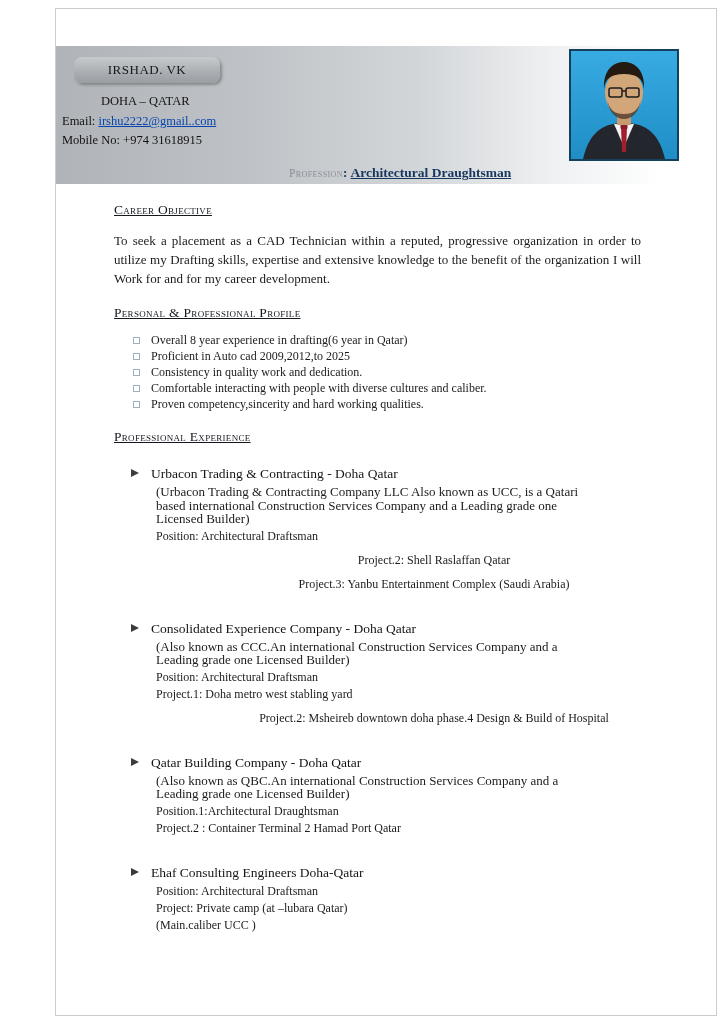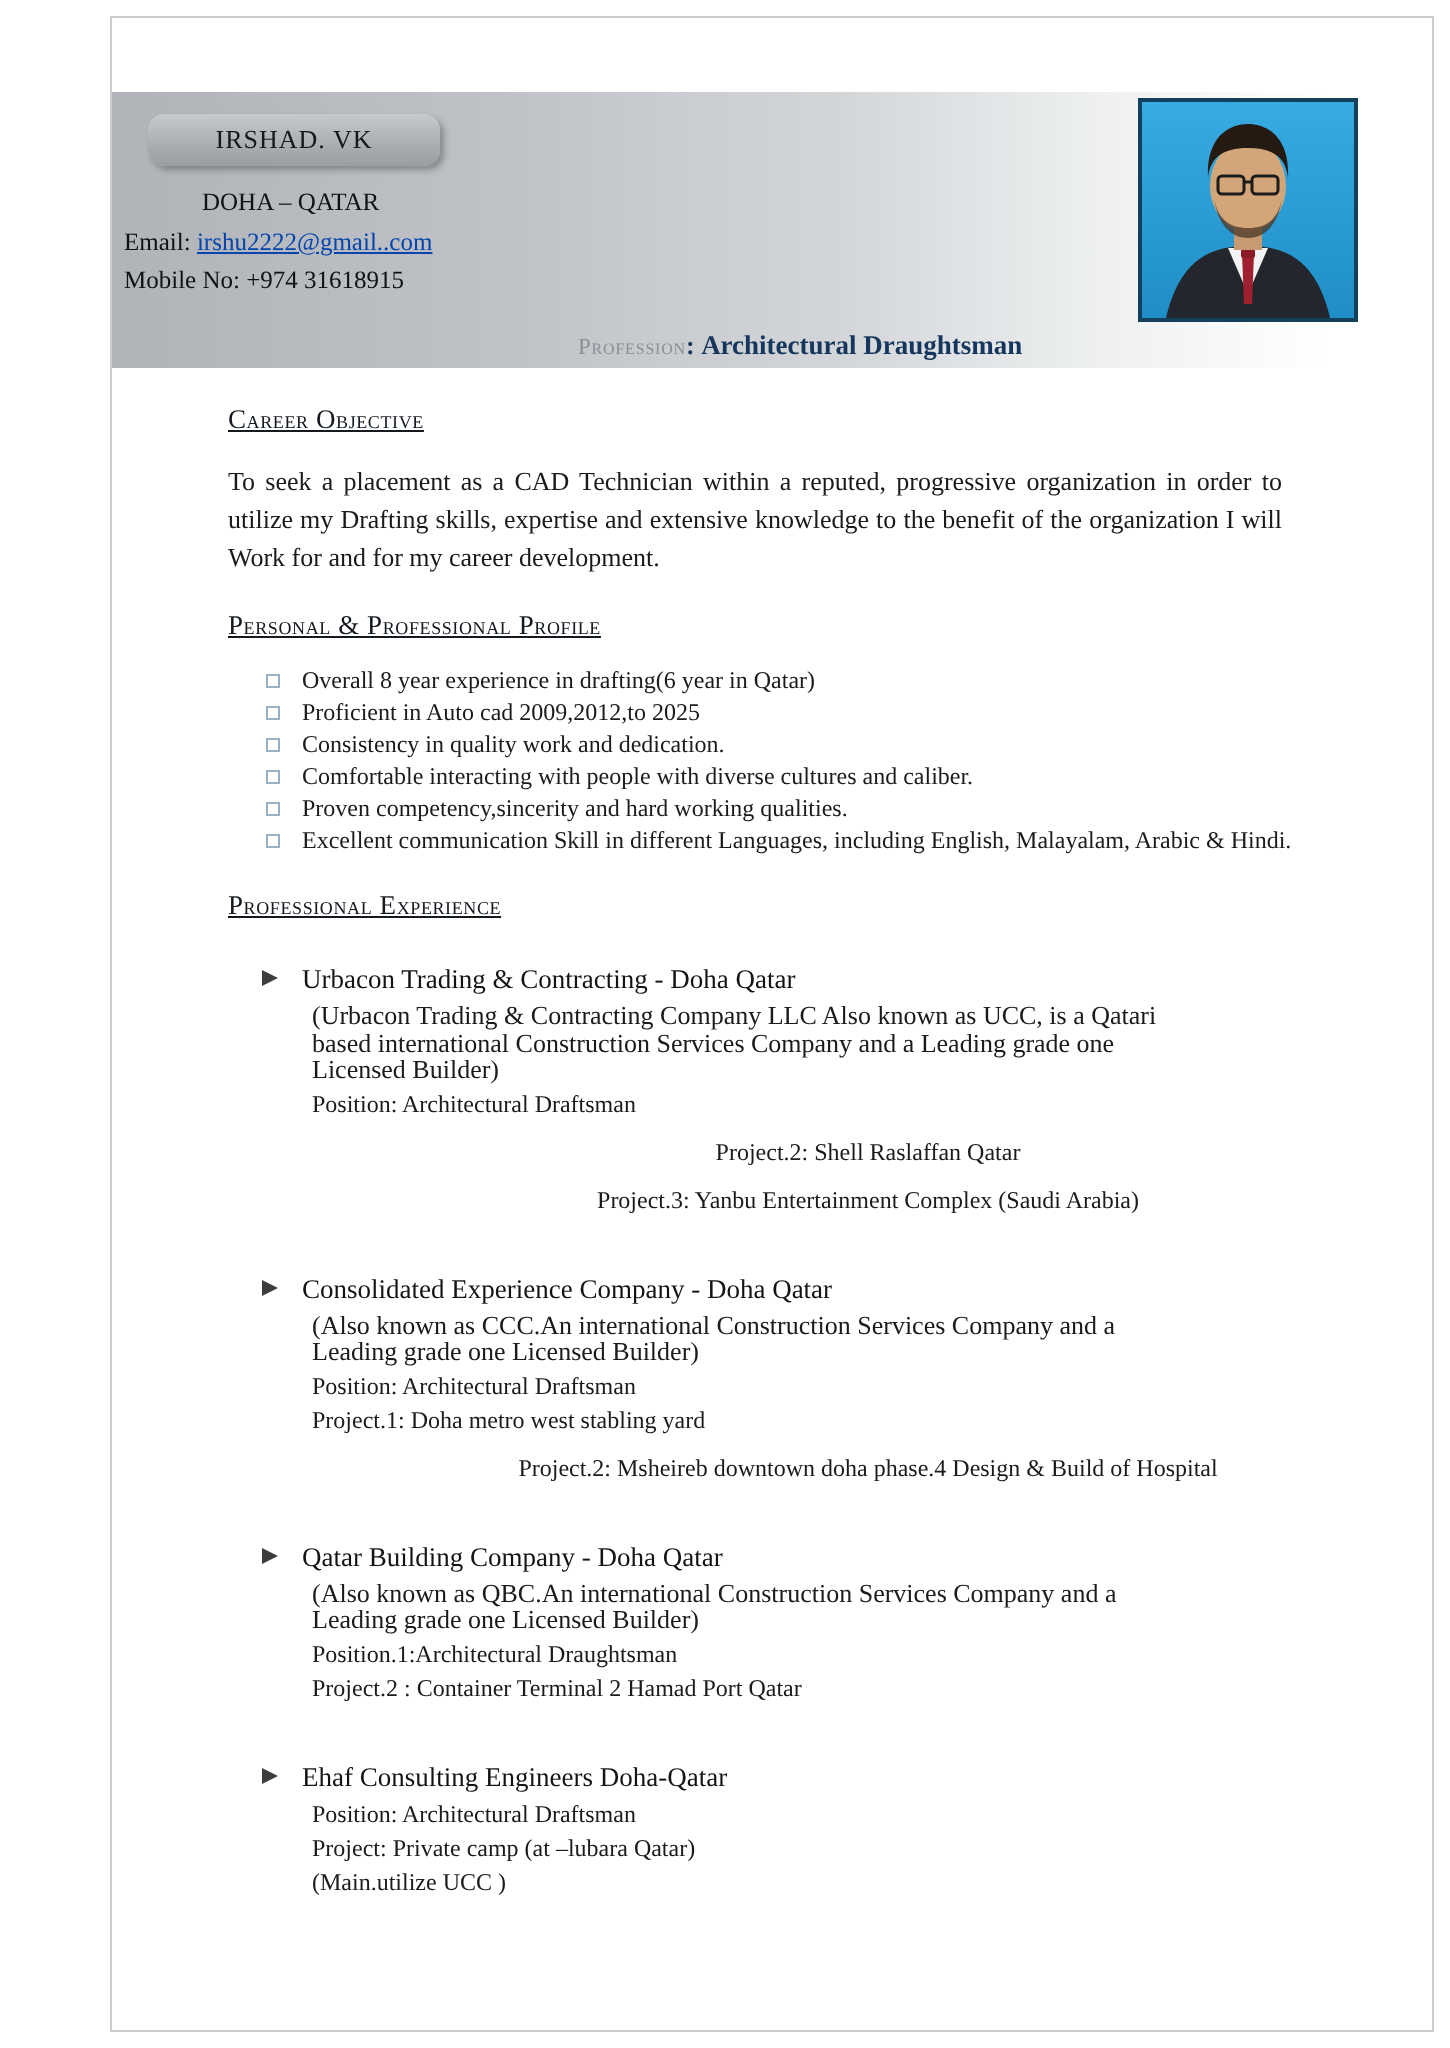--- a/index.html
+++ b/index.html
@@ -66,20 +66,21 @@
   .prof-label {
     font-variant: small-caps;
     color: #8a8f96;
     font-size: 11.5px;
     letter-spacing: 0.4px;
   }
   .prof-colon { color: #17365d; font-weight: bold; }
   .prof-value {
     color: #17365d;
     font-weight: bold;
+    text-decoration: underline;
     font-size: 13.5px;
   }
   
   .content {
     position: absolute;
     top: 193px; left: 58px;
     width: 598px;
     color: #1b1b1b;
   }
   .sec-title {
@@ -204,21 +205,20 @@
     <h2 class="sec-title">Career Objective</h2>
     <p class="objective">To seek a placement as a CAD Technician within a reputed, progressive organization in order to utilize my Drafting skills, expertise and extensive knowledge to the benefit of the organization I will Work for and for my career development.</p>
 
     <h2 class="sec-title mt1">Personal &amp; Professional Profile</h2>
     <ul class="profile-list">
       <li><span class="sq"></span><span>Overall 8 year experience in drafting(6 year in Qatar)</span></li>
       <li><span class="sq"></span><span>Proficient in Auto cad 2009,2012,to 2025</span></li>
       <li><span class="sq"></span><span>Consistency in quality work and dedication.</span></li>
       <li><span class="sq"></span><span>Comfortable interacting with people with diverse cultures and caliber.</span></li>
       <li><span class="sq"></span><span>Proven competency,sincerity and hard working qualities.</span></li>
-      <li><span class="sq"></span><span>Excellent communication Skill in different Languages, including English, Malayalam, Arabic &amp; Hindi.</span></li>
     </ul>
 
     <h2 class="sec-title mt1">Professional Experience</h2>
 
     <div class="entry">
       <div class="company-row">
         <span class="arrow"></span>
         <span>Urbacon Trading &amp; Contracting - Doha Qatar</span>
       </div>
       <div class="about">(Urbacon Trading &amp; Contracting Company LLC Also known as UCC, is a Qatari based international Construction Services Company and a Leading grade one Licensed Builder)</div>
@@ -249,17 +249,17 @@
     </div>
 
     <div class="entry">
       <div class="company-row">
         <span class="arrow"></span>
         <span>Ehaf Consulting Engineers Doha-Qatar</span>
       </div>
 
       <div class="line">Position: Architectural Draftsman</div>
       <div class="line">Project: Private camp (at –lubara Qatar)</div>
-      <div class="line">(Main.utilize UCC )</div>
+      <div class="line">(Main.caliber UCC )</div>
     </div>
 
   </div>
 </div>
 
 </body></html>

